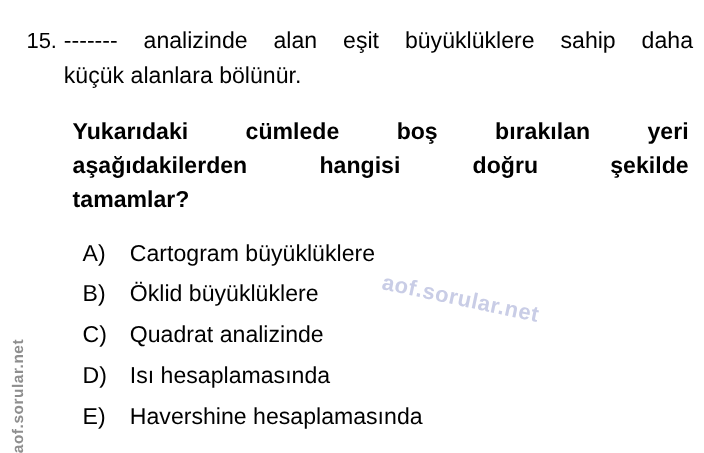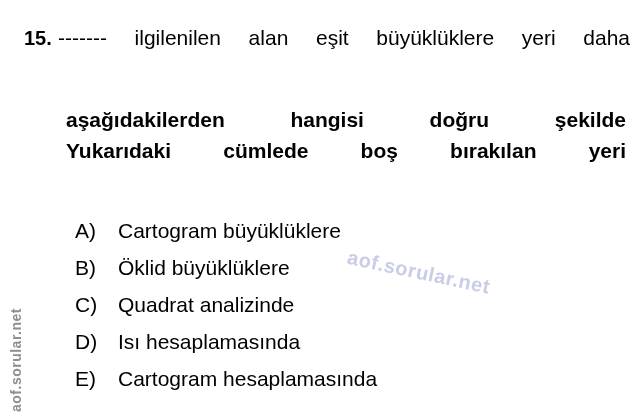--- a/index.html
+++ b/index.html
@@ -13,21 +13,21 @@
     position: relative;
     overflow: hidden;
     font-family: "Liberation Sans", sans-serif;
     color: #000000;
   }
   .question-number {
     position: absolute;
     left: 24px;
     top: 26px;
     font-size: 20px;
-    font-weight: bold;
+    font-weight: normal;
     line-height: 24px;
   }
   .stem {
     position: absolute;
     left: 58px;
     top: 22px;
     width: 572px;
     font-size: 21px;
     line-height: 31px;
     font-weight: normal;
@@ -102,26 +102,28 @@
     white-space: nowrap;
     letter-spacing: 0.5px;
   }
 </style>
 </head>
 <body>
 
 <div class="question-number">15.</div>
 
 <div class="stem">
-  <div class="line-justified">------- ilgilenilen alan eşit büyüklüklere yeri daha</div>
+  <div class="line-justified">------- analizinde alan eşit büyüklüklere sahip daha</div>
+  <div>küçük alanlara bölünür.</div>
 </div>
 
 <div class="prompt">
+  <div class="line-justified">Yukarıdaki cümlede boş bırakılan yeri</div>
   <div class="line-justified">aşağıdakilerden hangisi doğru şekilde</div>
-  <div class="line-justified">Yukarıdaki cümlede boş bırakılan yeri</div>
+  <div>tamamlar?</div>
 </div>
 
 <div class="options">
   <div class="option-row">
     <span class="option-letter">A)</span>
     <span class="option-text">Cartogram büyüklüklere</span>
   </div>
   <div class="option-row">
     <span class="option-letter">B)</span>
     <span class="option-text">Öklid büyüklüklere</span>
@@ -129,21 +131,21 @@
   <div class="option-row">
     <span class="option-letter">C)</span>
     <span class="option-text">Quadrat analizinde</span>
   </div>
   <div class="option-row">
     <span class="option-letter">D)</span>
     <span class="option-text">Isı hesaplamasında</span>
   </div>
   <div class="option-row">
     <span class="option-letter">E)</span>
-    <span class="option-text">Cartogram hesaplamasında</span>
+    <span class="option-text">Havershine hesaplamasında</span>
   </div>
 </div>
 
 <div class="watermark-center">aof.sorular.net</div>
 
 <div class="watermark-left-wrap">
   <div class="watermark-left">aof.sorular.net</div>
 </div>
 
 </body></html>

